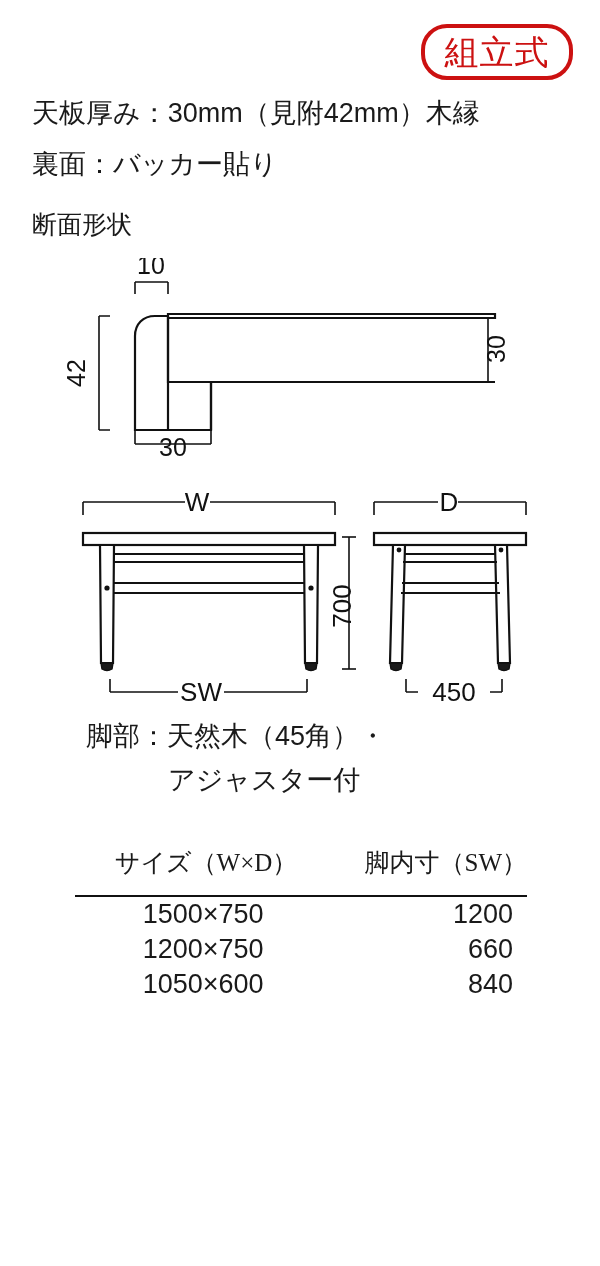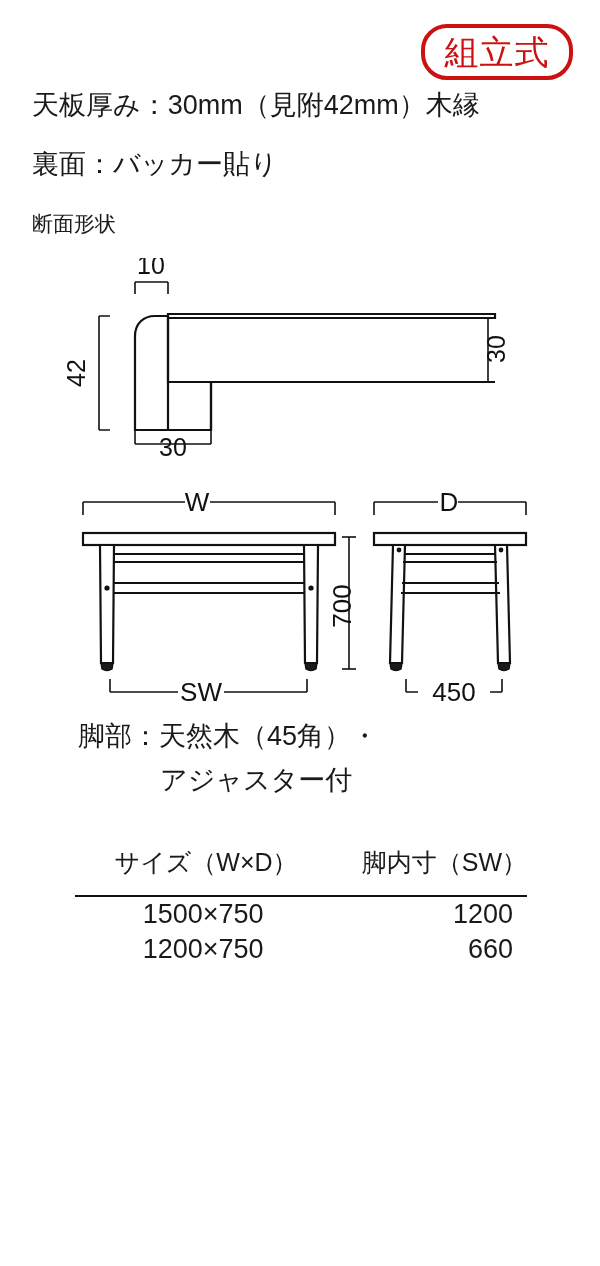--- a/index.html
+++ b/index.html
@@ -36,66 +36,68 @@
 
   
   .spec-line {
     position: absolute;
     left: 32px;
     font-size: 27px;
     line-height: 34px;
     white-space: nowrap;
     letter-spacing: 0px;
   }
-  #spec-1 { top: 88px; }
+  #spec-1 { top: 96px; }
   #spec-2 { top: 147px; }
   #section-heading {
     position: absolute;
     left: 32px;
     top: 208px;
-    font-size: 21px;
+    font-size: 25px;
     line-height: 32px;
     white-space: nowrap;
   }
 
   
   .draw {
     position: absolute;
     left: 0;
     top: 0;
   }
   #profile-svg { top: 258px; left: 0; }
   #views-svg   { top: 466px; left: 0; }
 
   
   .leg-note {
     position: absolute;
     font-size: 27px;
     line-height: 36px;
     white-space: nowrap;
+    margin-left: 8px;
   }
   #leg-note-1 { left: 78px; top: 718px; }
   #leg-note-2 { left: 160px; top: 762px; }
 
   
   #size-table {
     position: absolute;
     left: 75px;
     top: 846px;
     width: 452px;
     border-collapse: collapse;
   }
   #size-table th {
     font-size: 25px;
     font-weight: 400;
     padding: 0 0 16px 0;
     white-space: nowrap;
   }
   #size-table thead tr {
     border-bottom: 2.5px solid #111111;
+    font-family: Liberation Serif, serif;
   }
   #size-table td {
     font-size: 27px;
     padding: 2px 0;
     white-space: nowrap;
   }
   .col-size { width: 58%; text-align: center; }
   .col-sw   { width: 42%; text-align: right; }
   #size-table td.col-size { padding-right: 6px; }
   #size-table td.col-sw   { padding-right: 14px; }
@@ -245,14 +247,18 @@
   </thead>
   <tbody>
     <tr>
       <td class="col-size">1500×750</td>
       <td class="col-sw">1200</td>
     </tr>
     <tr>
       <td class="col-size">1200×750</td>
       <td class="col-sw">660</td>
     </tr>
+    <tr>
+      <td class="col-size">1050×600</td>
+      <td class="col-sw">840</td>
+    </tr>
   </tbody>
 </table>
 
 </body></html>

